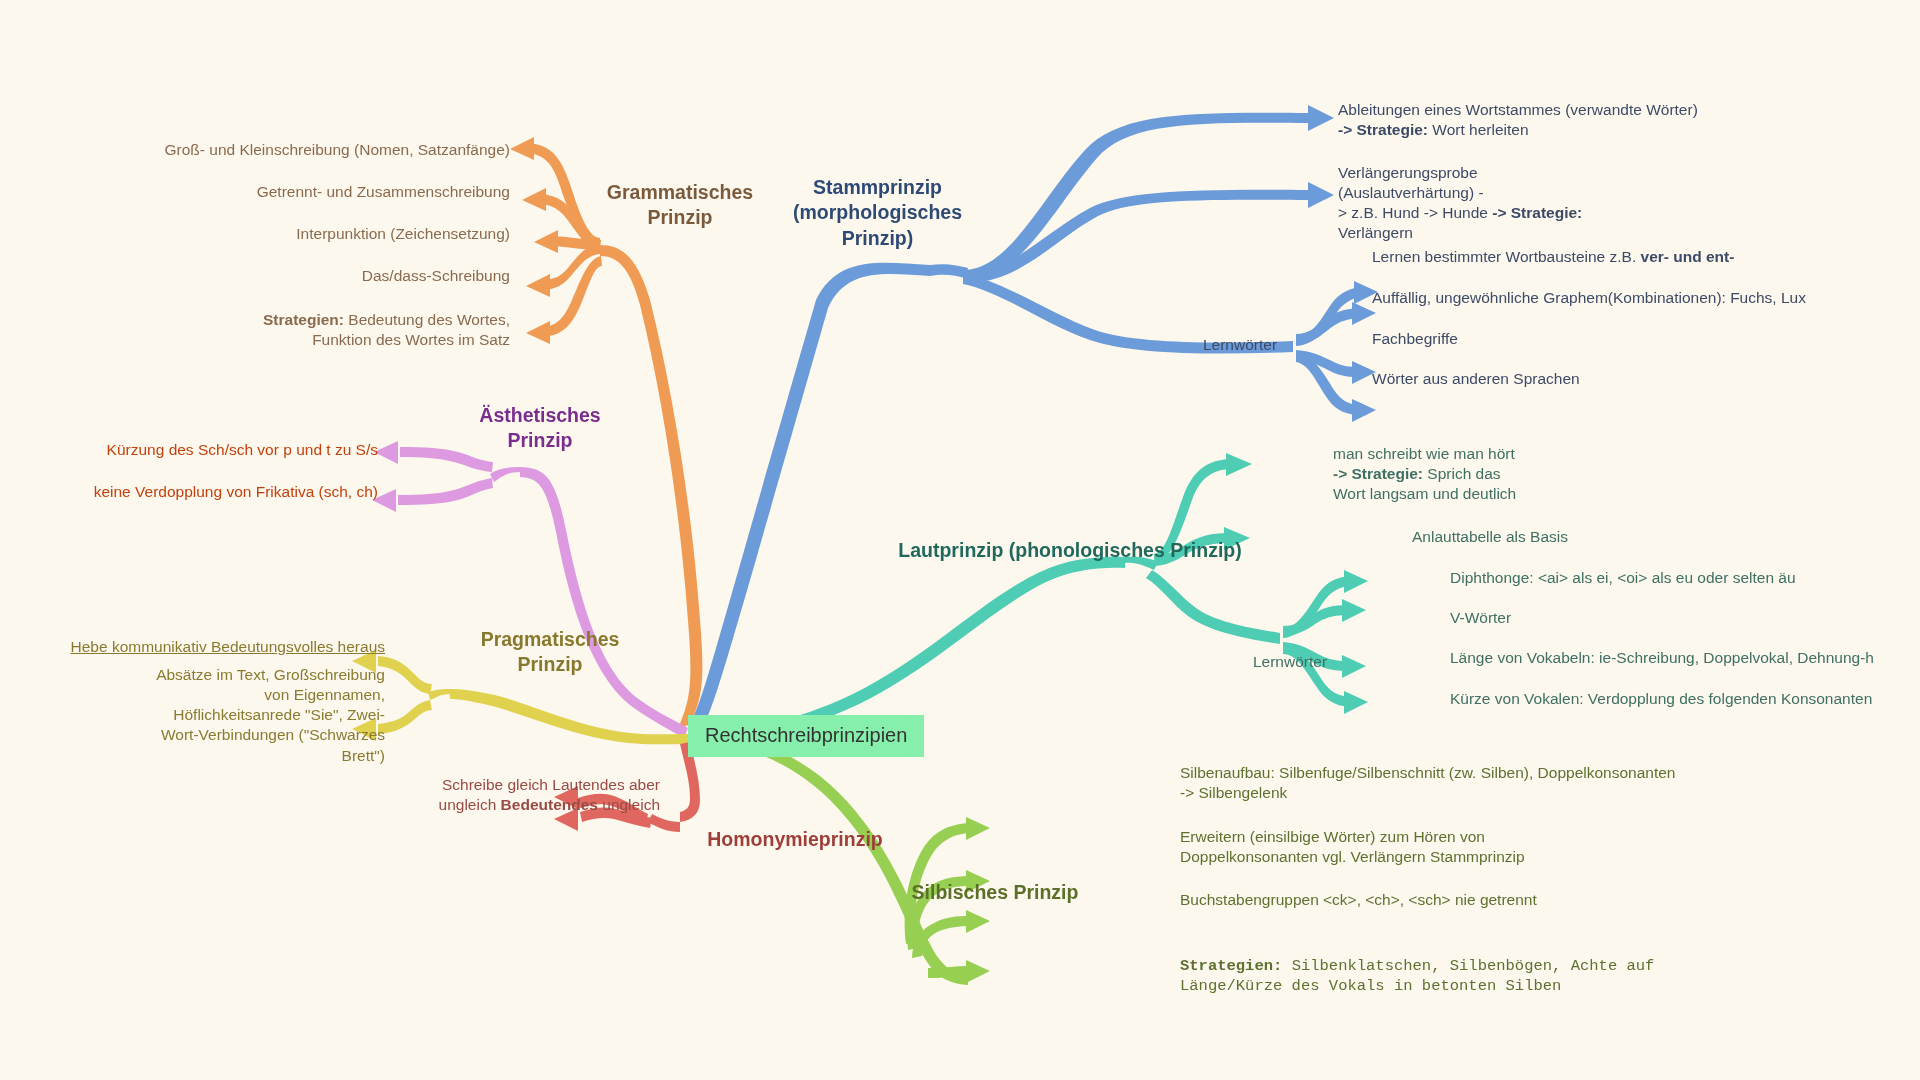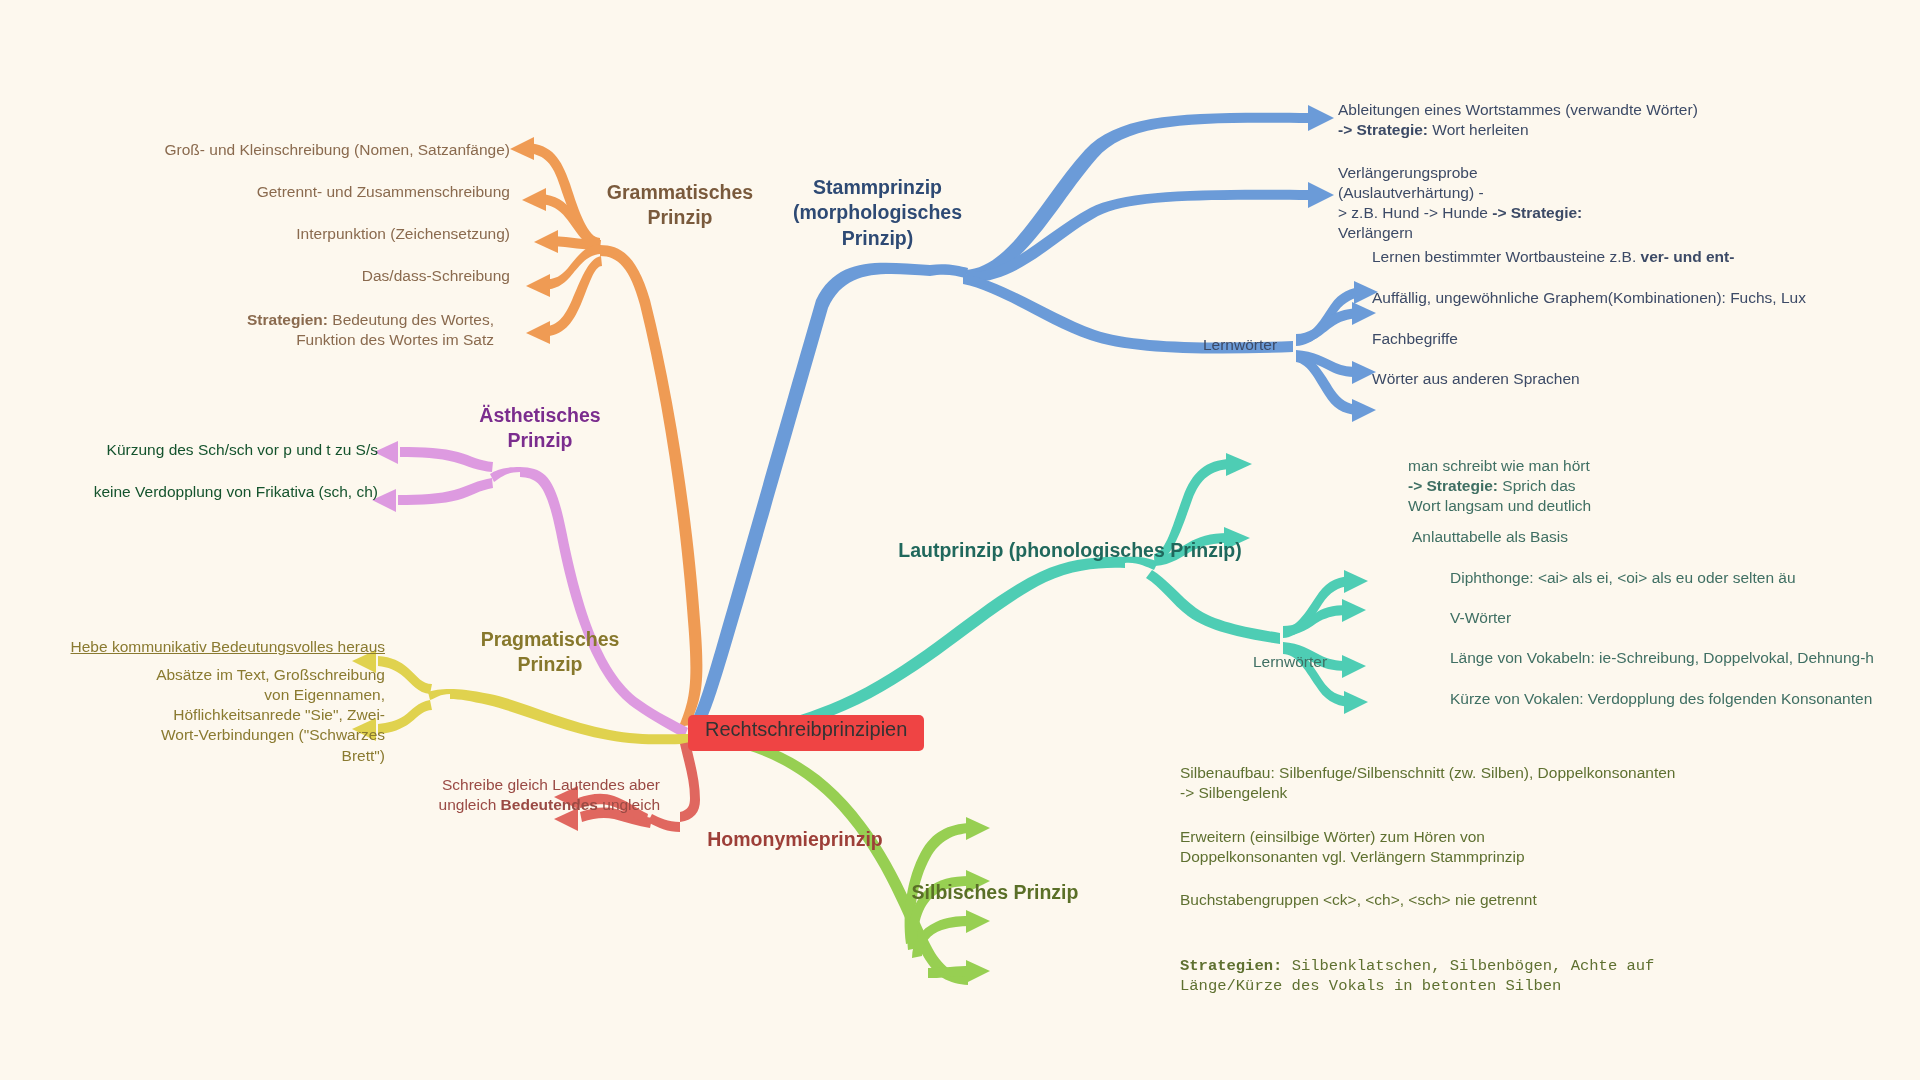--- a/index.html
+++ b/index.html
@@ -18,34 +18,34 @@
   .lbl.c{text-align:center;}
   .main-title{font-weight:bold;font-size:19.5px;}
   .leaf{font-size:15.5px;}
   .sub{font-size:15.5px;}
   .b{font-weight:bold;}
 
   
   #root-node{
     position:absolute;
     left:688px;top:715px;
-    background:#ef4444;
+    background:#86efac;
     color:#333333;
     font-size:20px;
-    padding:3px 17px 10px 17px;
-    border-radius:5px;
+    padding:9px 17px 10px 17px;
+    border-radius:0;
     white-space:nowrap;
   }
 
   
   .c-orange{color:#8a6a4e;}
   .c-orange-t{color:#7a5a3c;}
   .c-blue{color:#3c4a66;}
   .c-blue-t{color:#2e4a74;}
-  .c-purple{color:#14532d;}
+  .c-purple{color:#c2410c;}
   .c-purple-t{color:#7b2d8e;}
   .c-yellow{color:#8a7a30;}
   .c-yellow-t{color:#87782c;}
   .c-red{color:#9a4a44;}
   .c-red-t{color:#9d3f38;}
   .c-teal{color:#3f6f63;}
   .c-teal-t{color:#20685c;}
   .c-green{color:#5e7030;}
   .c-green-t{color:#5a6f27;}
 </style>
@@ -181,21 +181,21 @@
 </svg>
 
 <div id="root-node">Rechtschreibprinzipien</div>
 
 <div class="lbl c main-title c-orange-t" style="left:585px;top:180px;width:190px;">Grammatisches
 Prinzip</div>
 <div class="lbl r leaf c-orange" style="left:60px;top:140px;width:450px;">Groß- und Kleinschreibung (Nomen, Satzanfänge)</div>
 <div class="lbl r leaf c-orange" style="left:60px;top:182px;width:450px;">Getrennt- und Zusammenschreibung</div>
 <div class="lbl r leaf c-orange" style="left:60px;top:224px;width:450px;">Interpunktion (Zeichensetzung)</div>
 <div class="lbl r leaf c-orange" style="left:60px;top:266px;width:450px;">Das/dass-Schreibung</div>
-<div class="lbl r leaf c-orange" style="left:44px;top:310px;width:450px;text-align:right;"><span class="b">Strategien:</span><span> Bedeutung des Wortes,
+<div class="lbl r leaf c-orange" style="left:60px;top:310px;width:450px;text-align:right;"><span class="b">Strategien:</span><span> Bedeutung des Wortes,
 Funktion des Wortes im Satz</span></div>
 
 <div class="lbl l leaf c-blue" style="left:1338px;top:100px;width:560px;"><span>Ableitungen eines Wortstammes (verwandte Wörter)</span><br><span class="b">-&gt; Strategie:</span><span> Wort herleiten</span></div>
 <div class="lbl c main-title c-blue-t" style="left:770px;top:175px;width:215px;">Stammprinzip
 (morphologisches
 Prinzip)</div>
 <div class="lbl l leaf c-blue" style="left:1338px;top:163px;width:270px;"><span>Verlängerungsprobe (Auslautverhärtung) -</span><br><span>&gt; z.B. Hund -&gt; Hunde </span><span class="b">-&gt; Strategie:</span><br><span>Verlängern</span></div>
 <div class="lbl c sub c-blue" style="left:1175px;top:335px;width:130px;">Lernwörter</div>
 <div class="lbl l leaf c-blue" style="left:1372px;top:247px;width:560px;"><span>Lernen bestimmter Wortbausteine z.B. </span><span class="b">ver- und ent-</span></div>
 <div class="lbl l leaf c-blue" style="left:1372px;top:288px;width:560px;">Auffällig, ungewöhnliche Graphem(Kombinationen): Fuchs, Lux</div>
@@ -214,21 +214,21 @@
 von Eigennamen,
 Höflichkeitsanrede "Sie", Zwei-
 Wort-Verbindungen ("Schwarzes
 Brett")</div>
 
 <div class="lbl c main-title c-red-t" style="left:660px;top:827px;width:270px;">Homonymieprinzip</div>
 <div class="lbl r leaf c-red" style="left:200px;top:775px;width:460px;"><span>Schreibe gleich Lautendes aber
 ungleich </span><span class="b">Bedeutendes</span><span> ungleich</span></div>
 
 <div class="lbl c main-title c-teal-t" style="left:870px;top:538px;width:400px;">Lautprinzip (phonologisches Prinzip)</div>
-<div class="lbl l leaf c-teal" style="left:1408px;top:444px;width:300px;margin-top:12px;"><span>man schreibt wie man hört</span><br><span class="b">-&gt; Strategie:</span><span> Sprich das</span><br><span>Wort langsam und deutlich</span></div>
+<div class="lbl l leaf c-teal" style="left:1333px;top:444px;width:300px;"><span>man schreibt wie man hört</span><br><span class="b">-&gt; Strategie:</span><span> Sprich das</span><br><span>Wort langsam und deutlich</span></div>
 <div class="lbl l leaf c-teal" style="left:1375px;top:527px;width:400px;margin-left:37px;">Anlauttabelle als Basis</div>
 <div class="lbl c sub c-teal" style="left:1215px;top:652px;width:150px;">Lernwörter</div>
 <div class="lbl l leaf c-teal" style="left:1450px;top:568px;width:470px;">Diphthonge: &lt;ai&gt; als ei, &lt;oi&gt; als eu oder selten äu</div>
 <div class="lbl l leaf c-teal" style="left:1450px;top:608px;width:470px;">V-Wörter</div>
 <div class="lbl l leaf c-teal" style="left:1450px;top:648px;width:480px;">Länge von Vokabeln: ie-Schreibung, Doppelvokal, Dehnung-h</div>
 <div class="lbl l leaf c-teal" style="left:1450px;top:689px;width:480px;">Kürze von Vokalen: Verdopplung des folgenden Konsonanten</div>
 
 <div class="lbl c main-title c-green-t" style="left:890px;top:880px;width:210px;">Silbisches Prinzip</div>
 <div class="lbl l leaf c-green" style="left:1180px;top:763px;width:620px;">Silbenaufbau: Silbenfuge/Silbenschnitt (zw. Silben), Doppelkonsonanten
 -&gt; Silbengelenk</div>

